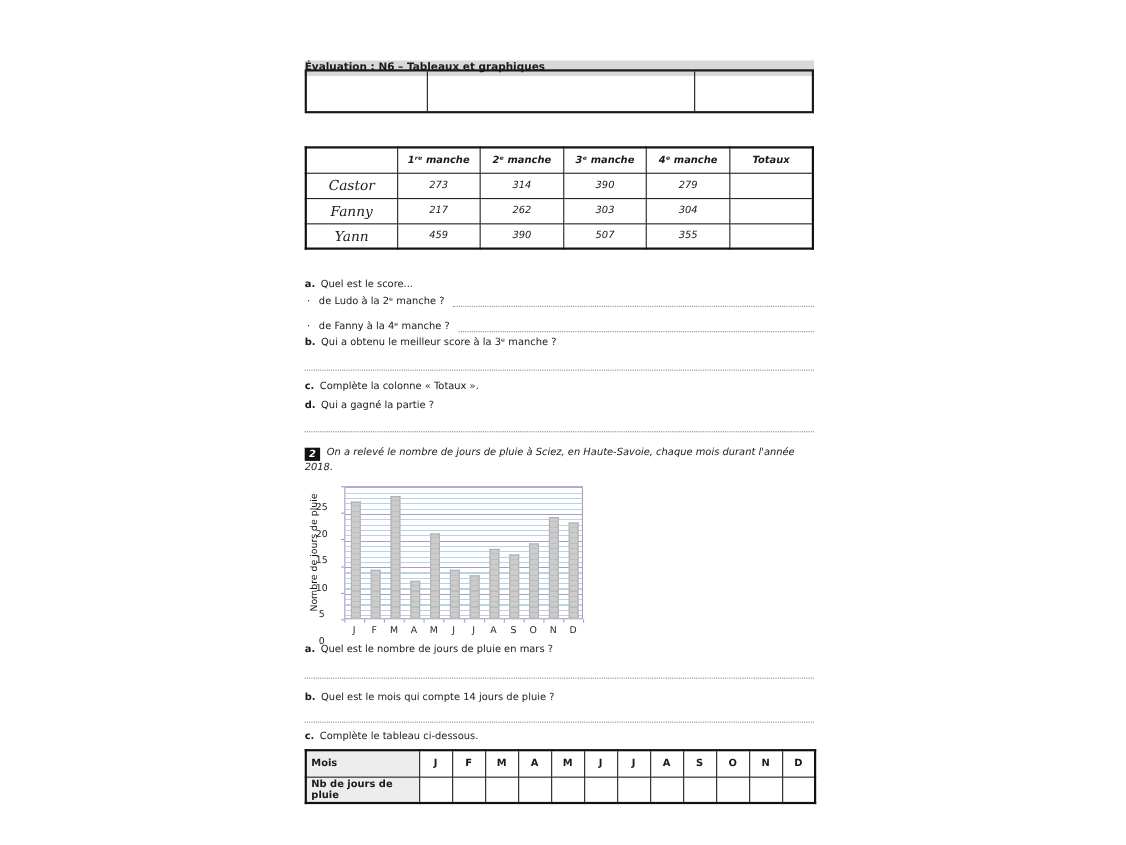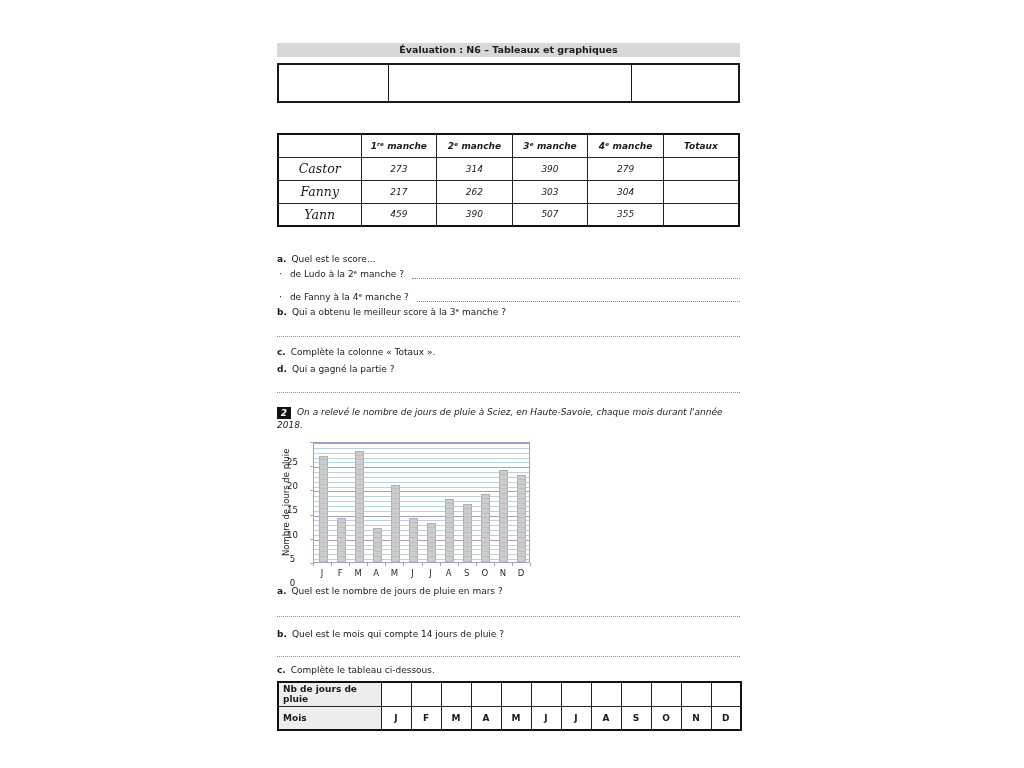--- a/index.html
+++ b/index.html
@@ -4,21 +4,21 @@
 <style>
   * { margin:0; padding:0; box-sizing:border-box; }
   html,body { width:1024px; height:768px; background:#ffffff; font-family:"DejaVu Sans", sans-serif; color:#1a1a1a; }
   .page { position:relative; width:1024px; height:768px; overflow:hidden; }
   .content { position:absolute; left:277px; top:0; width:463px; height:768px; }
   .abs { position:absolute; }
 
   
   .hdr-row { top:25px; left:0; width:463px; display:flex; align-items:center; font-size:9.5px; font-weight:bold; }
   .hdr-sep { width:1px; height:13px; background:#b5b5b5; margin:0 10px 0 14px; }
-  .banner { top:43px; left:0; width:463px; height:14px; background:#d8d8d8; text-align:center; font-size:9.5px; font-weight:bold; line-height:14px; }
+  .banner { top:55px; left:0; width:463px; height:14px; background:#d8d8d8; text-align:left; font-size:9.5px; font-weight:bold; line-height:14px; }
 
   
   .score-box { top:63px; left:0; width:463px; height:40px; border:2px solid #1a1a1a; display:flex; }
   .score-box .cell { border-right:1px solid #1a1a1a; height:100%; }
   .score-box .cell:nth-child(1) { width:110px; }
   .score-box .cell:nth-child(2) { width:243px; }
   .score-box .cell:nth-child(3) { width:110px; border-right:none; flex:1; }
 
   
   .ex-head { left:0; width:463px; font-size:9px; line-height:13px; }
@@ -219,46 +219,46 @@
     </div>
     <div class="abs dot-line" style="top:649px;"></div>
     <div class="abs q" style="top:664px;">
       <span class="lbl">c.</span>
       <span>Complète le tableau ci-dessous.</span>
     </div>
 
     <table class="abs tbl2">
       <tbody>
         <tr>
-          <td class="rowhead">Nb de jours de pluie</td>
-        <td class="mcell"></td>
-            <td class="mcell"></td>
-            <td class="mcell"></td>
-            <td class="mcell"></td>
-            <td class="mcell"></td>
-            <td class="mcell"></td>
-            <td class="mcell"></td>
-            <td class="mcell"></td>
-            <td class="mcell"></td>
-            <td class="mcell"></td>
-            <td class="mcell"></td>
-            <td class="mcell"></td>
-          </tr>
-        <tr>
           <td class="rowhead">Mois</td>
         <td class="mcell">J</td>
             <td class="mcell">F</td>
             <td class="mcell">M</td>
             <td class="mcell">A</td>
             <td class="mcell">M</td>
             <td class="mcell">J</td>
             <td class="mcell">J</td>
             <td class="mcell">A</td>
             <td class="mcell">S</td>
             <td class="mcell">O</td>
             <td class="mcell">N</td>
             <td class="mcell">D</td>
           </tr>
+        <tr>
+          <td class="rowhead">Nb de jours de pluie</td>
+        <td class="mcell"></td>
+            <td class="mcell"></td>
+            <td class="mcell"></td>
+            <td class="mcell"></td>
+            <td class="mcell"></td>
+            <td class="mcell"></td>
+            <td class="mcell"></td>
+            <td class="mcell"></td>
+            <td class="mcell"></td>
+            <td class="mcell"></td>
+            <td class="mcell"></td>
+            <td class="mcell"></td>
+          </tr>
       </tbody>
     </table>
 
   </div>
 </div>
 
 </body></html>

